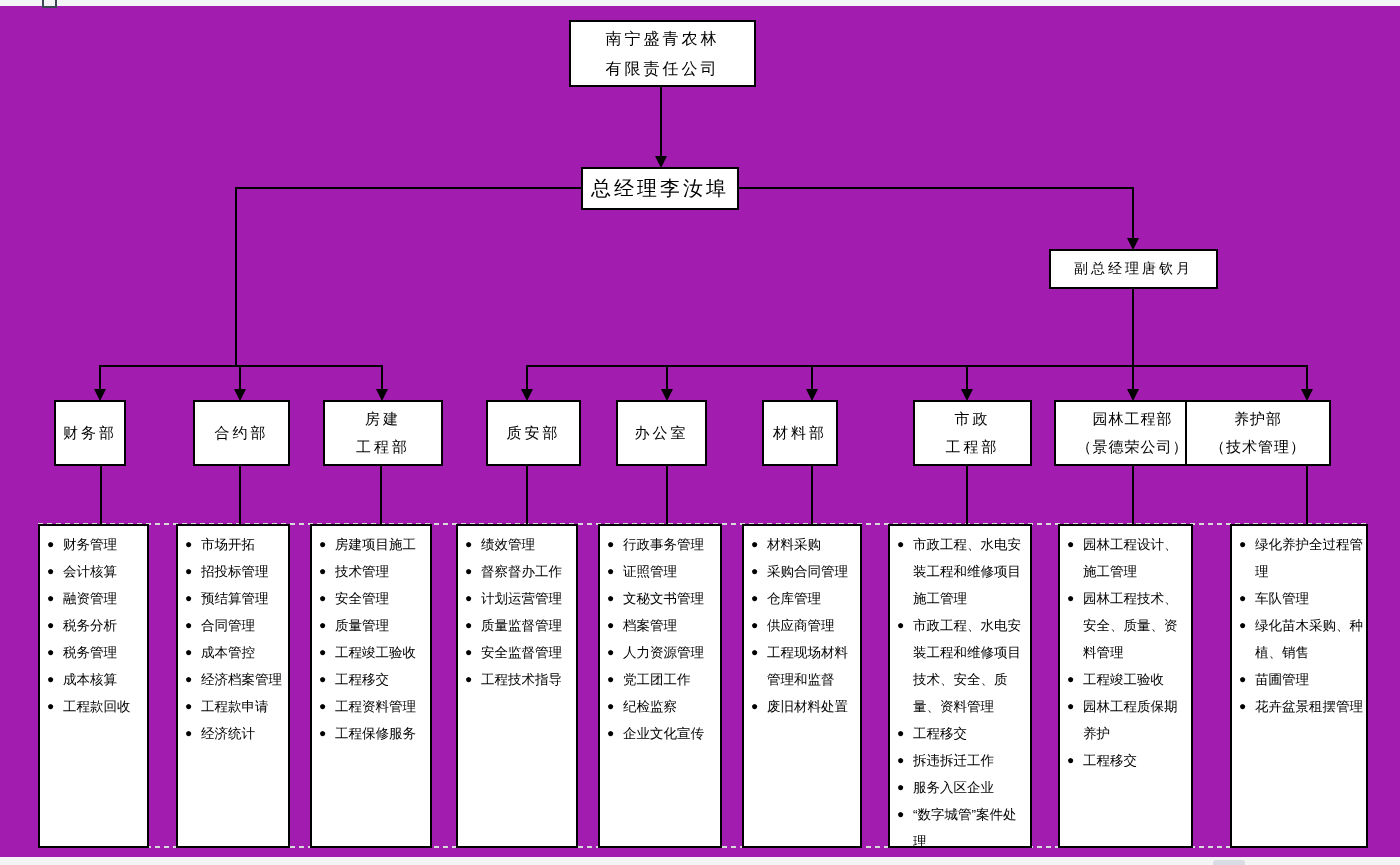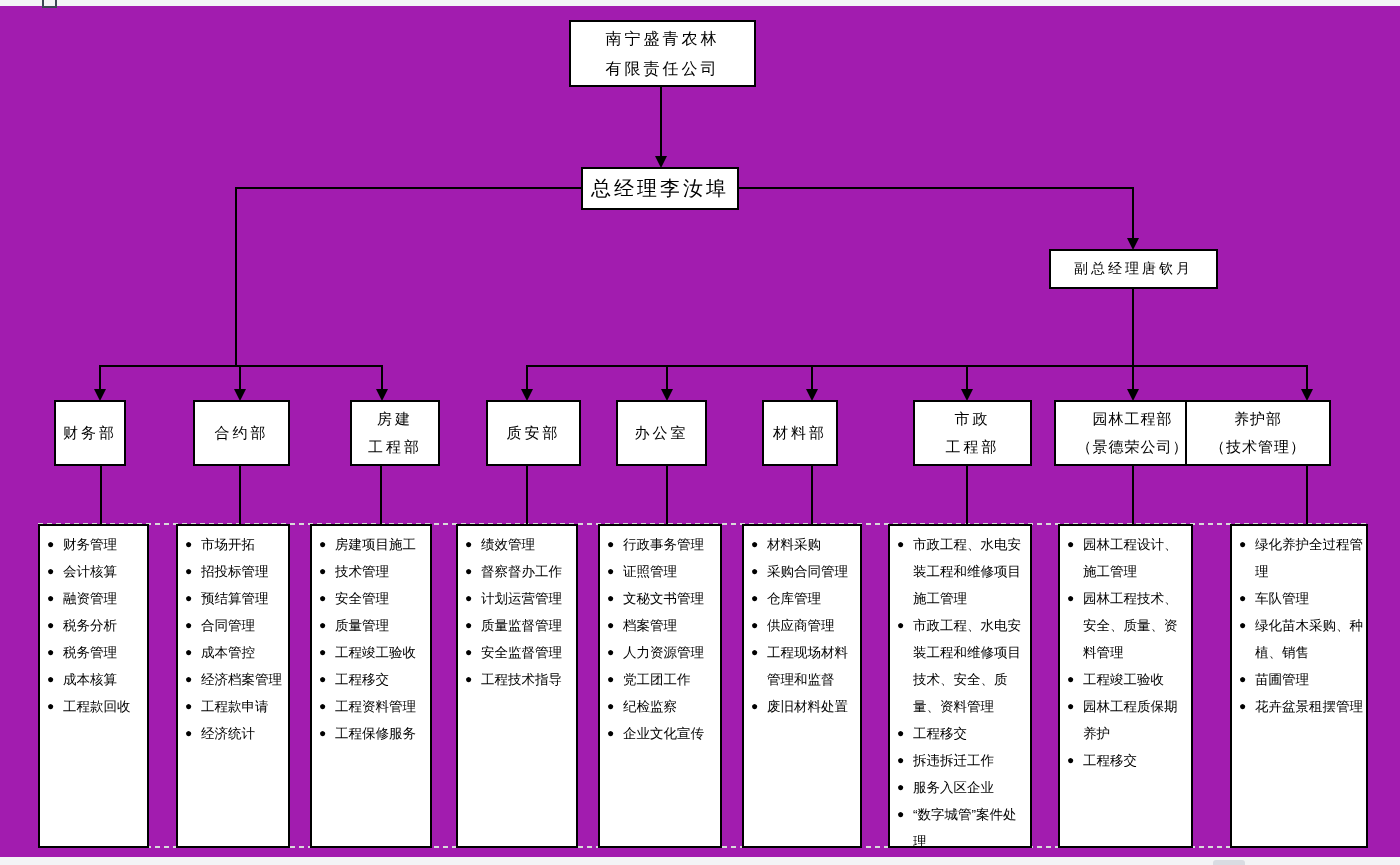--- a/index.html
+++ b/index.html
@@ -98,21 +98,21 @@
   <div class="box dept" style="left:54px;width:72px">
       <ul>
         <li>财务部</li>
       </ul>
     </div>
   <div class="box dept" style="left:193px;width:97px">
       <ul>
         <li>合约部</li>
       </ul>
     </div>
-  <div class="box dept" style="left:350px;width:90px">
+  <div class="box dept" style="left:323px;width:120px">
       <ul>
         <li>房建</li>
         <li>工程部</li>
       </ul>
     </div>
   <div class="box dept" style="left:486px;width:95px">
       <ul>
         <li>质安部</li>
       </ul>
     </div>

